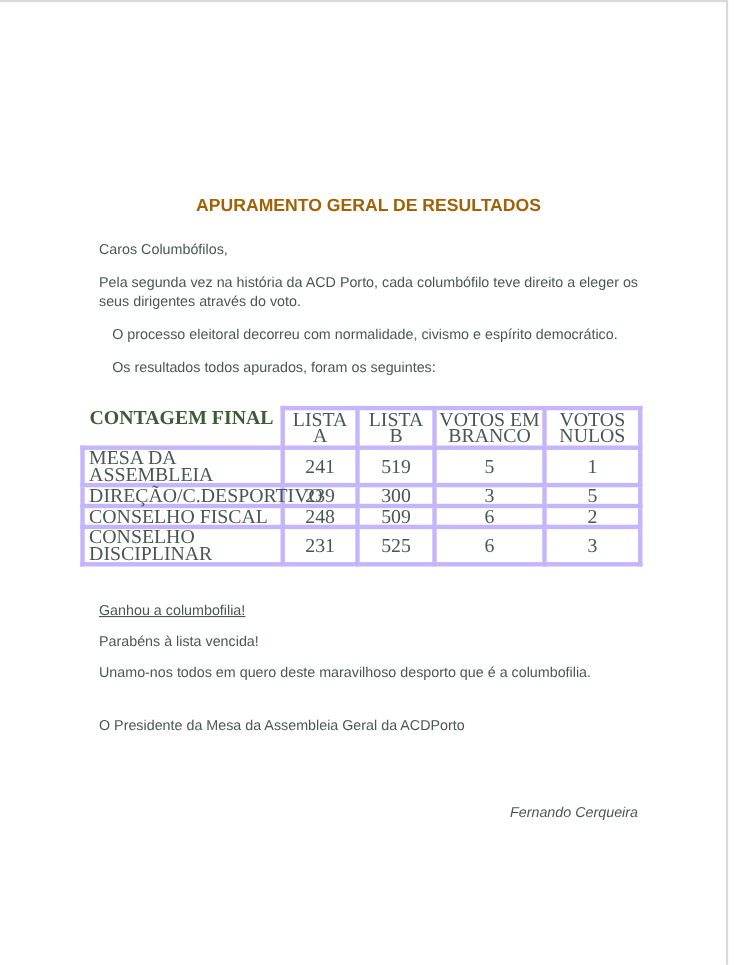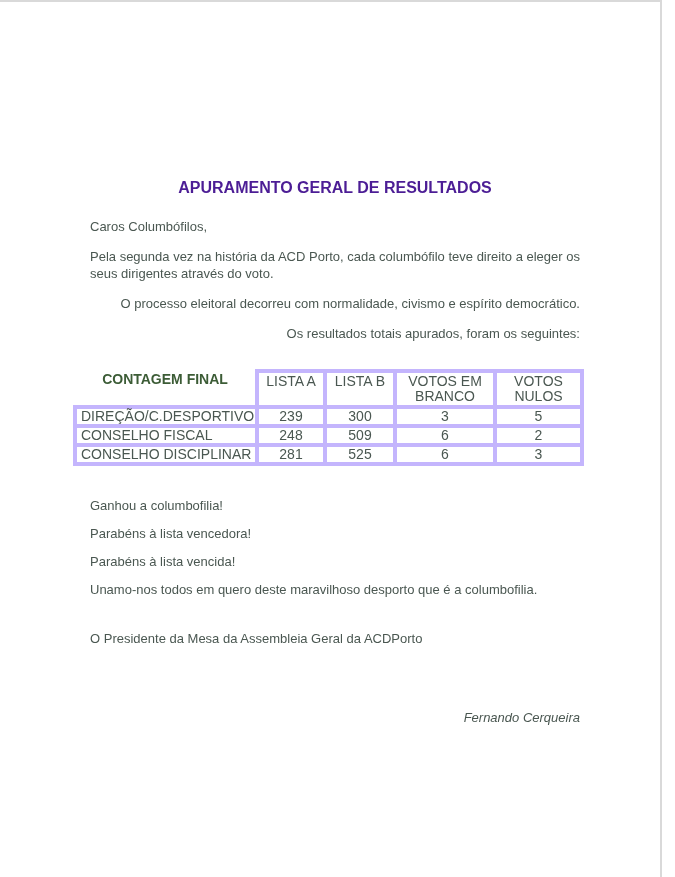--- a/index.html
+++ b/index.html
@@ -20,115 +20,122 @@
   }
   .doc {
     position: absolute; left: 90px; top: 0;
     width: 490px;
     color: #4a5751;
     font-size: 13px; line-height: 17px;
   }
   .title {
     margin: 0; padding-top: 178px;
     font-size: 16px; line-height: 19px;
-    font-weight: bold; color: #4c1d95;
+    font-weight: bold; color: #a16207;
     text-align: center;
   }
   .salutation { margin: 21px 0 0; }
   .para { margin: 13px 0 0; text-align: justify; }
-  .plain { margin: 13px 0 0; text-align: right; }
+  .plain { margin: 13px 12px 0; }
 
   table.results {
     margin: 27px 0 0 -17px;
     border-collapse: collapse;
     table-layout: fixed;
     width: 507px;
-    font-size: 14px;
+    font-size: 18px;
     color: #4a5751;
+    font-family: Liberation Serif, serif;
   }
   table.results th, table.results td { border: 4px solid #c4b5fd; }
   table.results th {
     font-weight: normal; vertical-align: top;
     text-align: center; line-height: 15px;
     padding: 1px 2px;
   }
   table.results th.corner {
     border: none;
     font-weight: bold; color: #3c5c36;
   }
   table.results td {
     line-height: 15px; padding: 0 2px; height: 15px;
   }
   table.results td.lbl { text-align: left; padding-left: 4px; }
   table.results td.num { text-align: center; }
 
-  .closing-first { margin: 31px 0 0; }
+  .closing-first { margin: 31px 0 0; text-decoration: underline; }
   .closing { margin: 11px 0 0; }
   .signoff { margin: 32px 0 0; }
   .signature { margin: 62px 0 0; text-align: right; font-style: italic; }
 </style>
 </head>
 <body>
 
 <div class="edge-top"></div>
 <div class="edge-right"></div>
 
 <div class="doc">
 
   <h1 class="title">APURAMENTO GERAL DE RESULTADOS</h1>
 
   <p class="salutation">Caros Columbófilos,</p>
 
   <p class="para">Pela segunda vez na história da ACD Porto, cada columbófilo teve direito a eleger os seus dirigentes através do voto.</p>
   <p class="plain">O processo eleitoral decorreu com normalidade, civismo e espírito democrático.</p>
-  <p class="plain">Os resultados totais apurados, foram os seguintes:</p>
+  <p class="plain">Os resultados todos apurados, foram os seguintes:</p>
 
   <table class="results">
     <colgroup>
       <col style="width:182px">
       <col style="width:68px">
       <col style="width:70px">
       <col style="width:100px">
       <col style="width:87px">
     </colgroup>
     <thead>
       <tr>
         <th class="corner">CONTAGEM FINAL</th>
         <th>LISTA A</th>
         <th>LISTA B</th>
         <th>VOTOS EM BRANCO</th>
         <th>VOTOS NULOS</th>
       </tr>
     </thead>
     <tbody>
       <tr>
+        <td class="lbl">MESA DA ASSEMBLEIA</td>
+        <td class="num">241</td>
+        <td class="num">519</td>
+        <td class="num">5</td>
+        <td class="num">1</td>
+      </tr>
+      <tr>
         <td class="lbl">DIREÇÃO/C.DESPORTIVO</td>
         <td class="num">239</td>
         <td class="num">300</td>
         <td class="num">3</td>
         <td class="num">5</td>
       </tr>
       <tr>
         <td class="lbl">CONSELHO FISCAL</td>
         <td class="num">248</td>
         <td class="num">509</td>
         <td class="num">6</td>
         <td class="num">2</td>
       </tr>
       <tr>
         <td class="lbl">CONSELHO DISCIPLINAR</td>
-        <td class="num">281</td>
+        <td class="num">231</td>
         <td class="num">525</td>
         <td class="num">6</td>
         <td class="num">3</td>
       </tr>
     </tbody>
   </table>
 
   <p class="closing-first">Ganhou a columbofilia!</p>
-  <p class="closing">Parabéns à lista vencedora!</p>
   <p class="closing">Parabéns à lista vencida!</p>
   <p class="closing">Unamo-nos todos em quero deste maravilhoso desporto que é a columbofilia.</p>
 
   <p class="signoff">O Presidente da Mesa da Assembleia Geral da ACDPorto</p>
   <p class="signature">Fernando Cerqueira</p>
 
 </div>
 
 </body></html>

